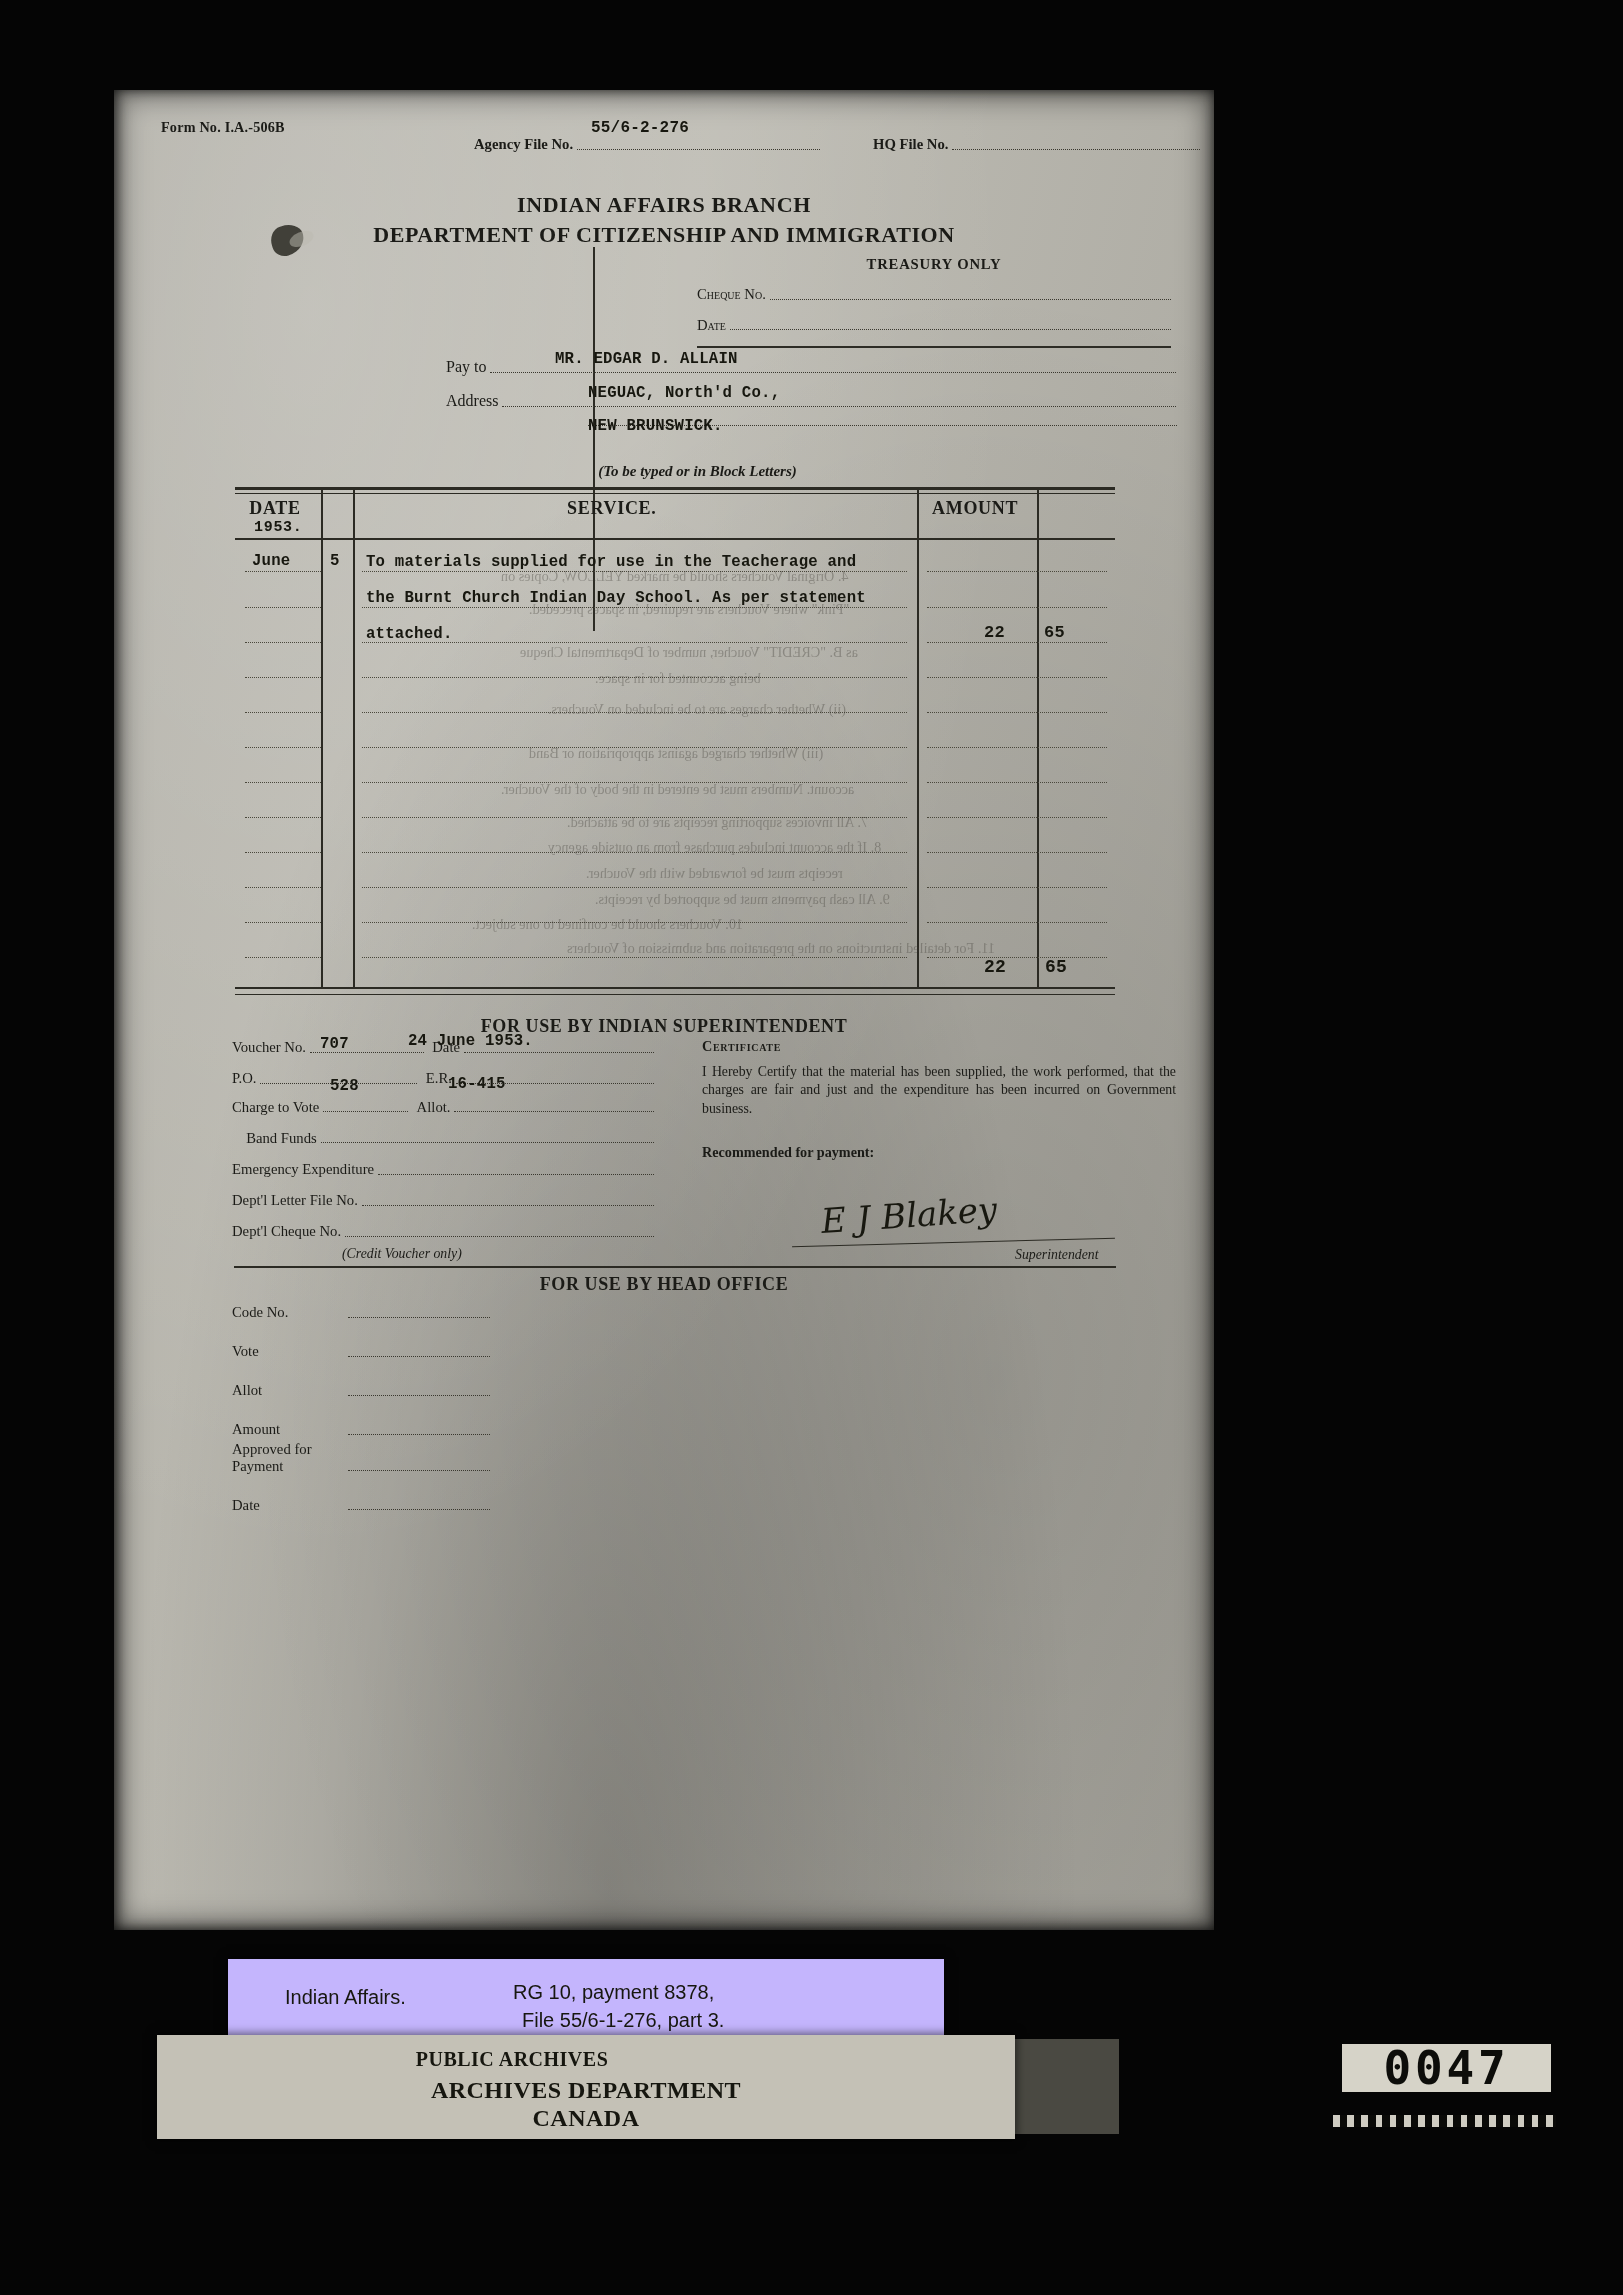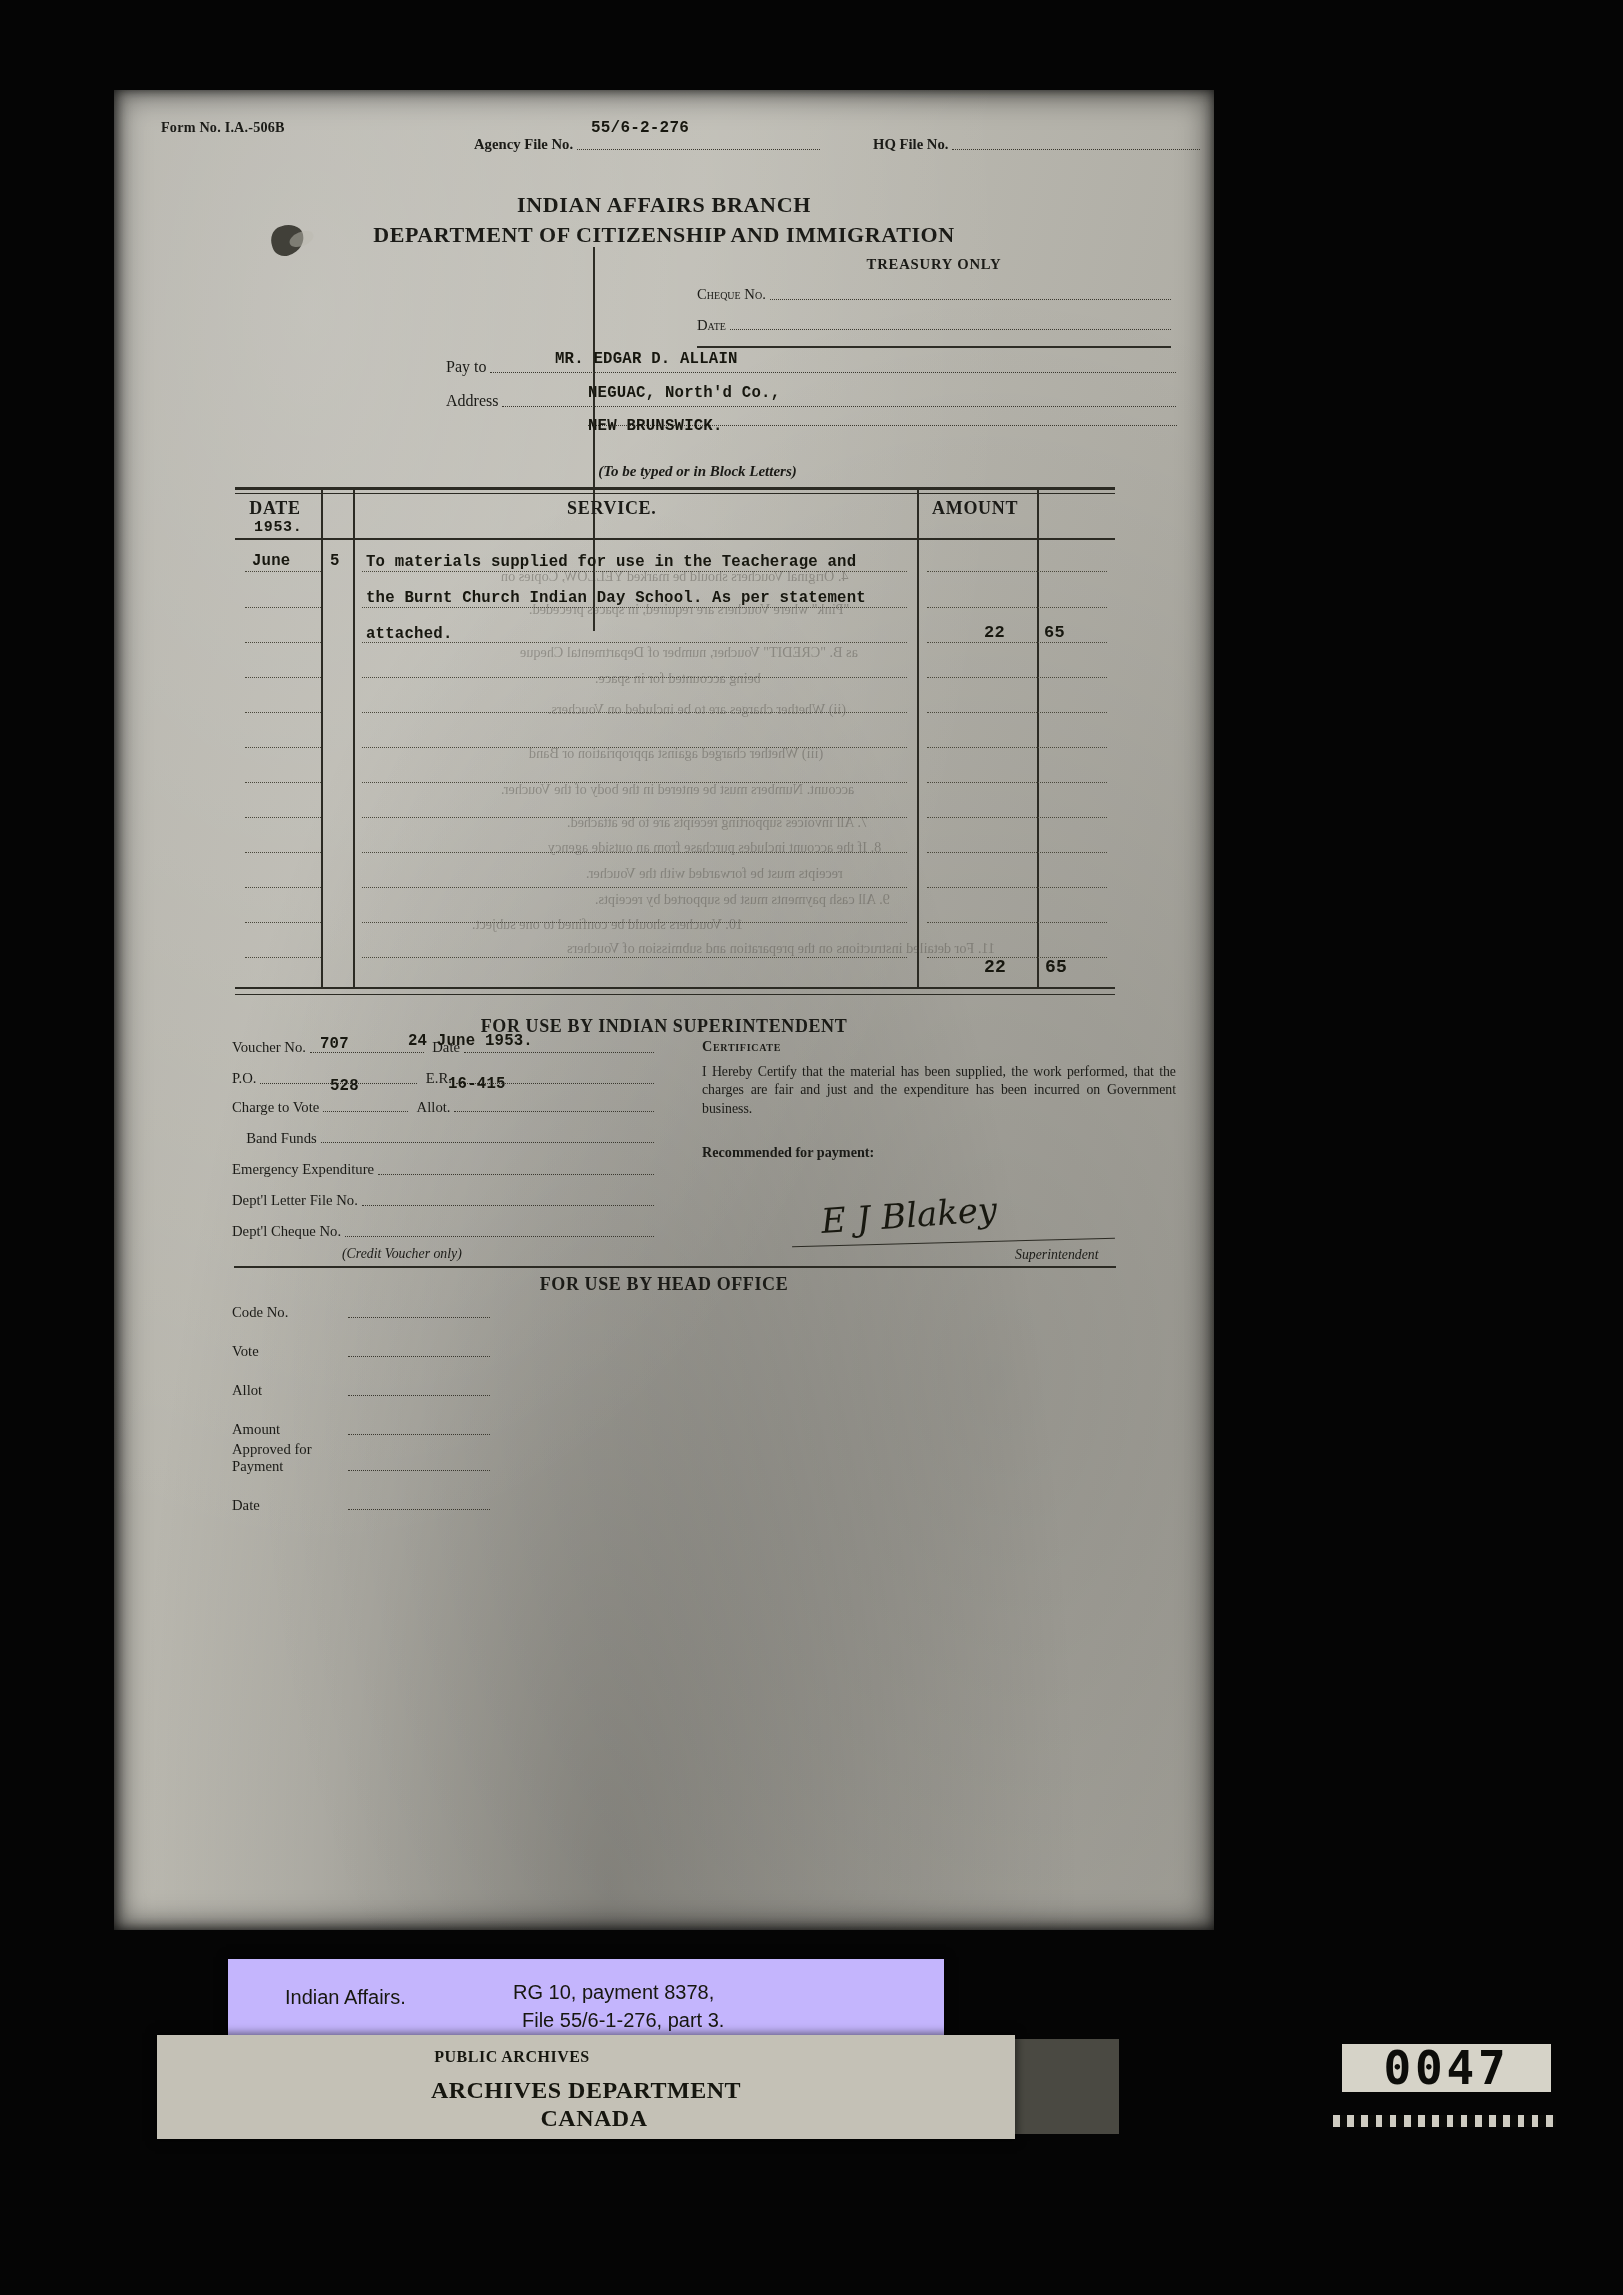--- a/index.html
+++ b/index.html
@@ -511,23 +511,23 @@
 
   <div class="abs" id="label-main">
     <div class="lbltext abs" style="left:57px; top:26.6px; font-size:20px;">Indian Affairs.</div>
     <div class="lbltext abs" style="left:285px; top:22px; font-size:20px;">RG 10, payment 8378,</div>
     <div class="lbltext abs" style="left:294px; top:50px; font-size:20px;">File 55/6-1-276, part 3.</div>
   </div>
 
   <div class="abs" id="label-right"></div>
 
   <div class="abs" id="label-sub">
-    <div class="abs" style="left:0; top:13.3px; width:710px; text-align:center; font-family:'Liberation Serif',serif; font-weight:700; font-size:16px; letter-spacing:0.5px; color:#16160f;">PUBLIC ARCHIVES</div>
+    <div class="abs" style="left:0; top:13.3px; width:710px; text-align:center; font-family:'Liberation Serif',serif; font-weight:700; font-size:20px; letter-spacing:0.5px; color:#16160f;">PUBLIC ARCHIVES</div>
     <div class="abs" style="left:0; top:42px; width:858px; text-align:center; font-family:'Liberation Serif',serif; font-weight:700; font-size:24px; letter-spacing:0.5px; color:#16160f;">ARCHIVES DEPARTMENT</div>
-    <div class="abs" style="left:0; top:70px; width:858px; text-align:center; font-family:'Liberation Serif',serif; font-weight:700; font-size:24px; letter-spacing:0.5px; color:#16160f;padding-left:8px;">CANADA</div>
+    <div class="abs" style="left:0; top:70px; width:858px; text-align:center; font-family:'Liberation Serif',serif; font-weight:700; font-size:24px; letter-spacing:0.5px; color:#16160f;">CANADA</div>
   </div>
 
   <div class="abs" id="frameno">
     <span>0047</span>
   </div>
   <div class="abs" id="sprocket"></div>
 
 </div>
 
 

